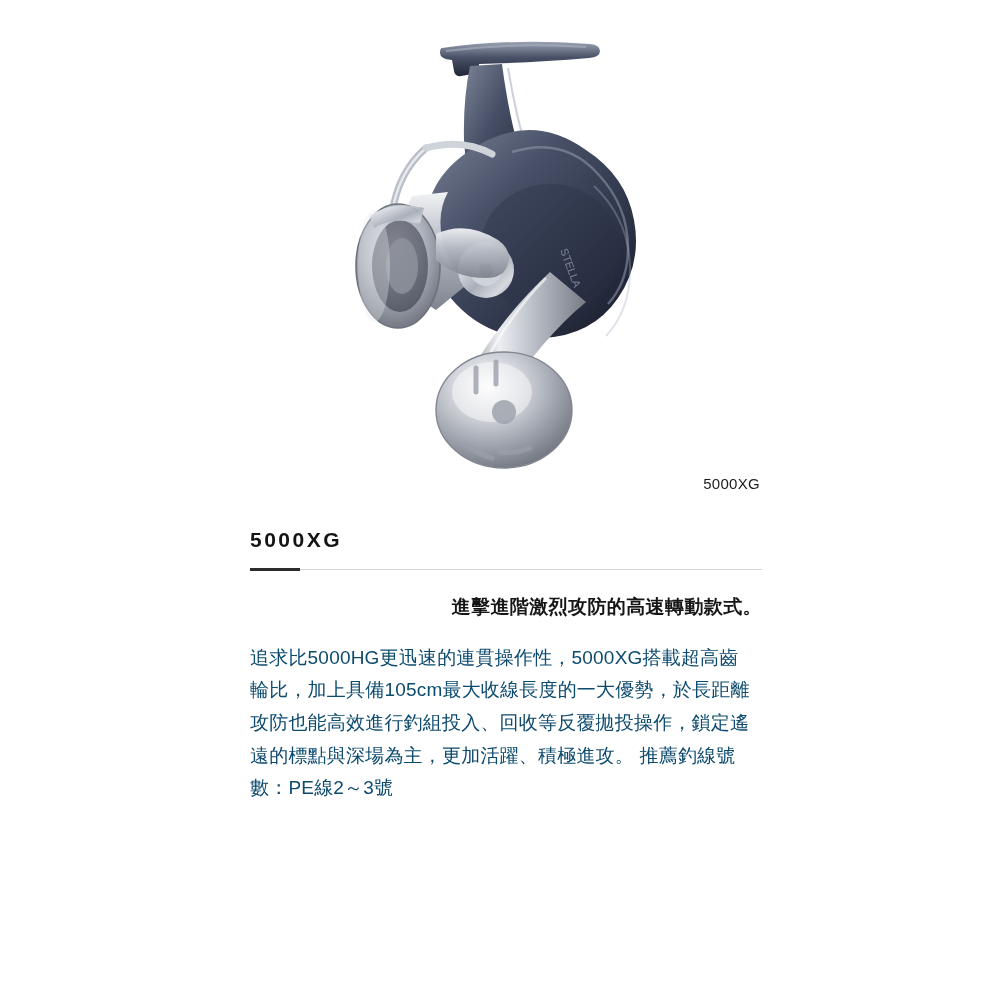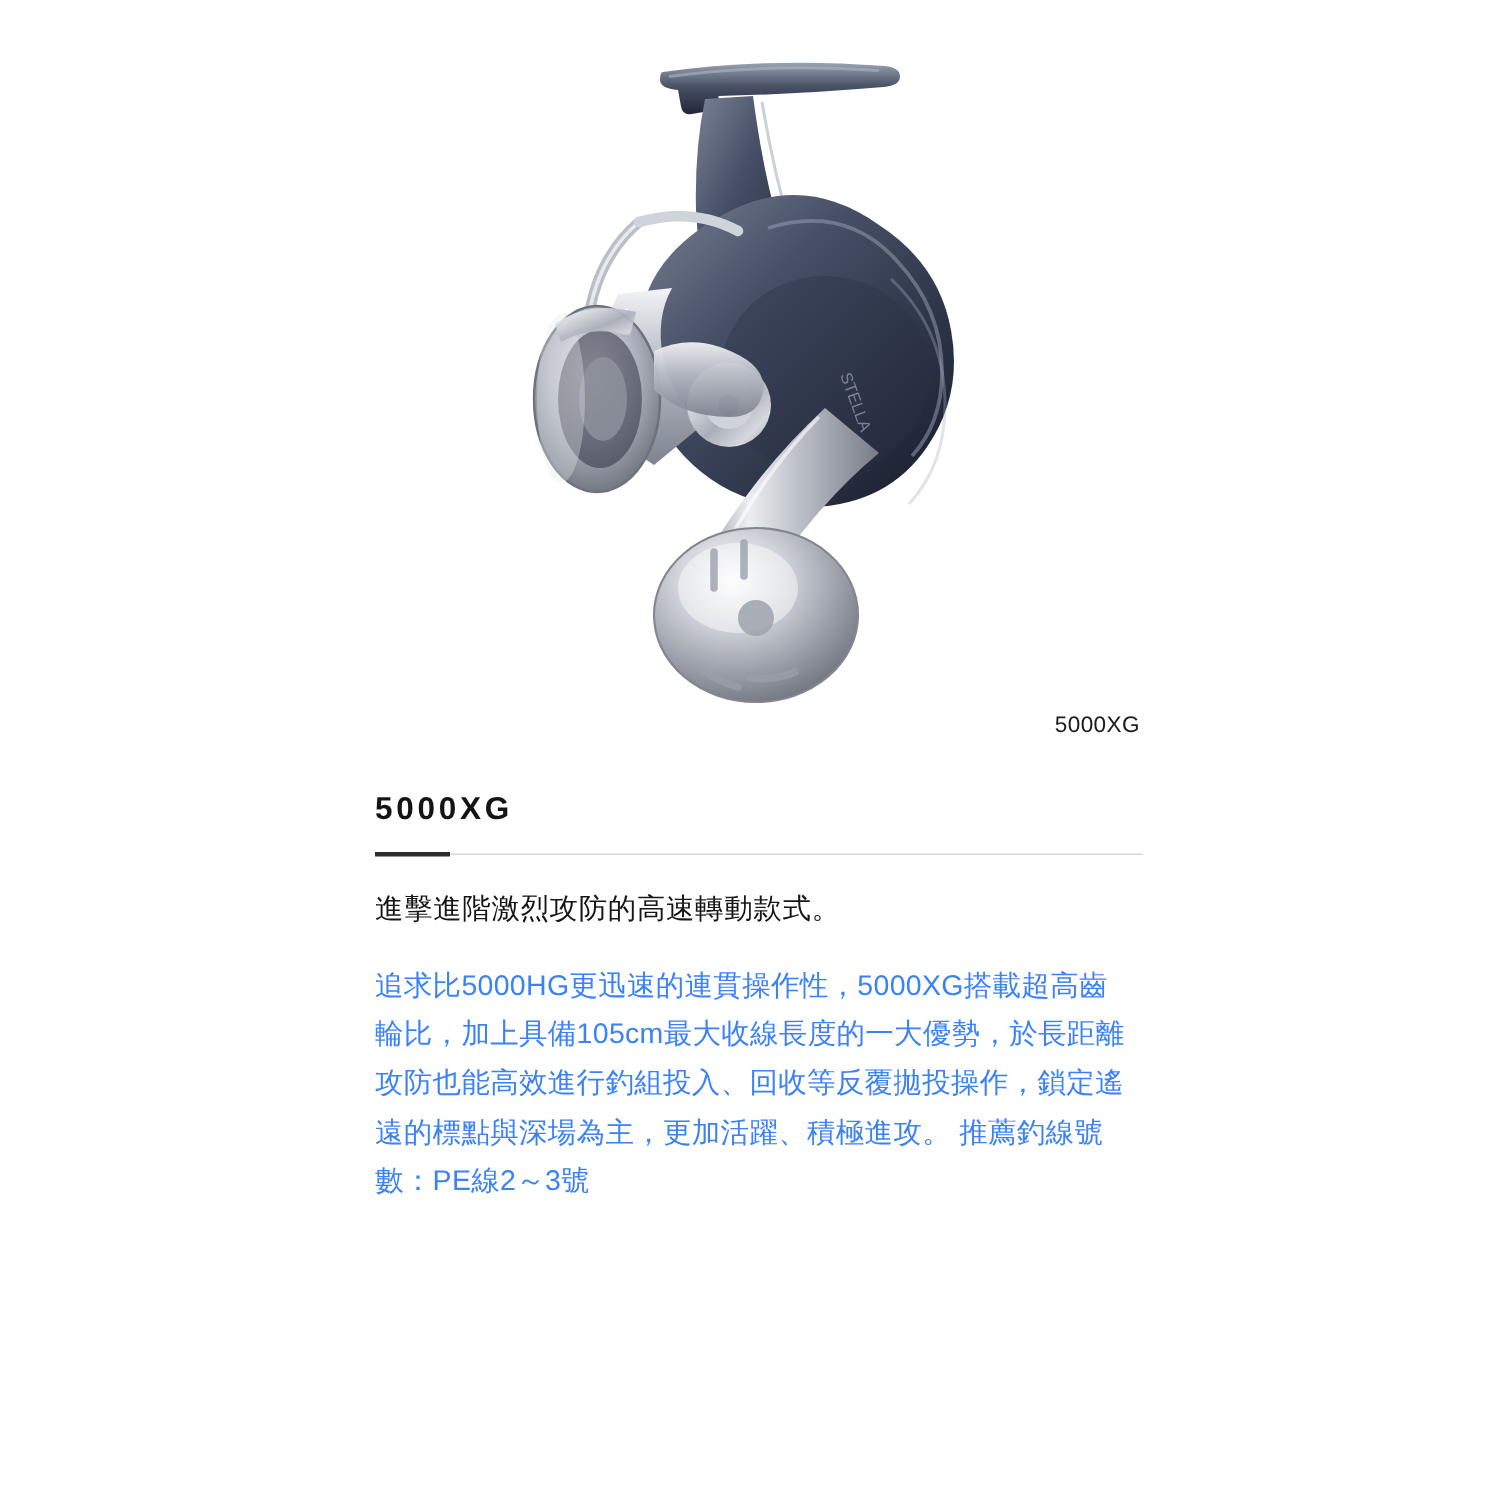--- a/index.html
+++ b/index.html
@@ -84,30 +84,31 @@
     position: absolute;
     left: 0;
     top: 0;
     width: 50px;
     height: 3px;
     background: #2c2c2c;
   }
 
   .lead {
     font-size: 19px;
-    font-weight: normal;
+    font-weight: bold;
     color: #161616;
     margin: 0 0 20px 0;
     letter-spacing: 0.4px;
     line-height: 1.5;
+    text-align: right;
   }
 
   .body-copy {
     font-size: 19px;
-    color: #3b82f6;
+    color: #0c4a6e;
     line-height: 1.72;
     margin: 0;
     letter-spacing: 0.2px;
     width: 500px;
   }
 </style>
 </head>
 <body>
 
 <div class="page">

